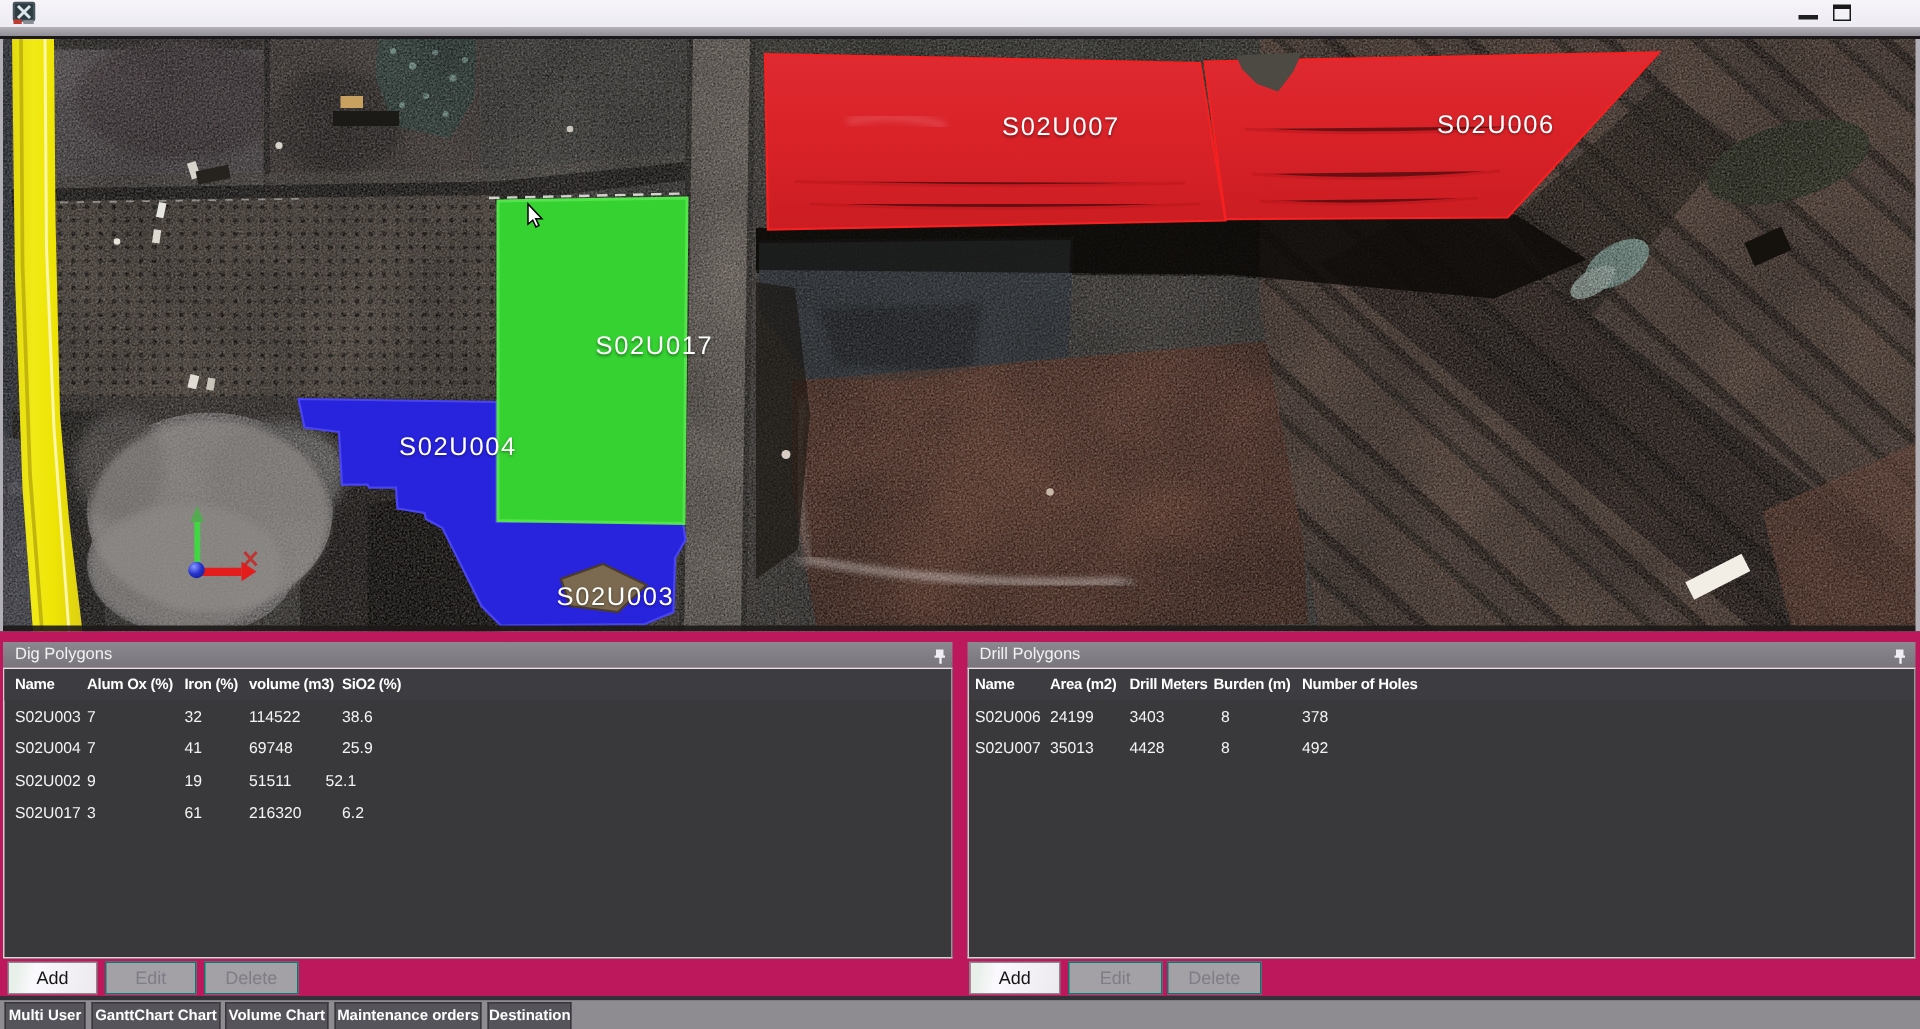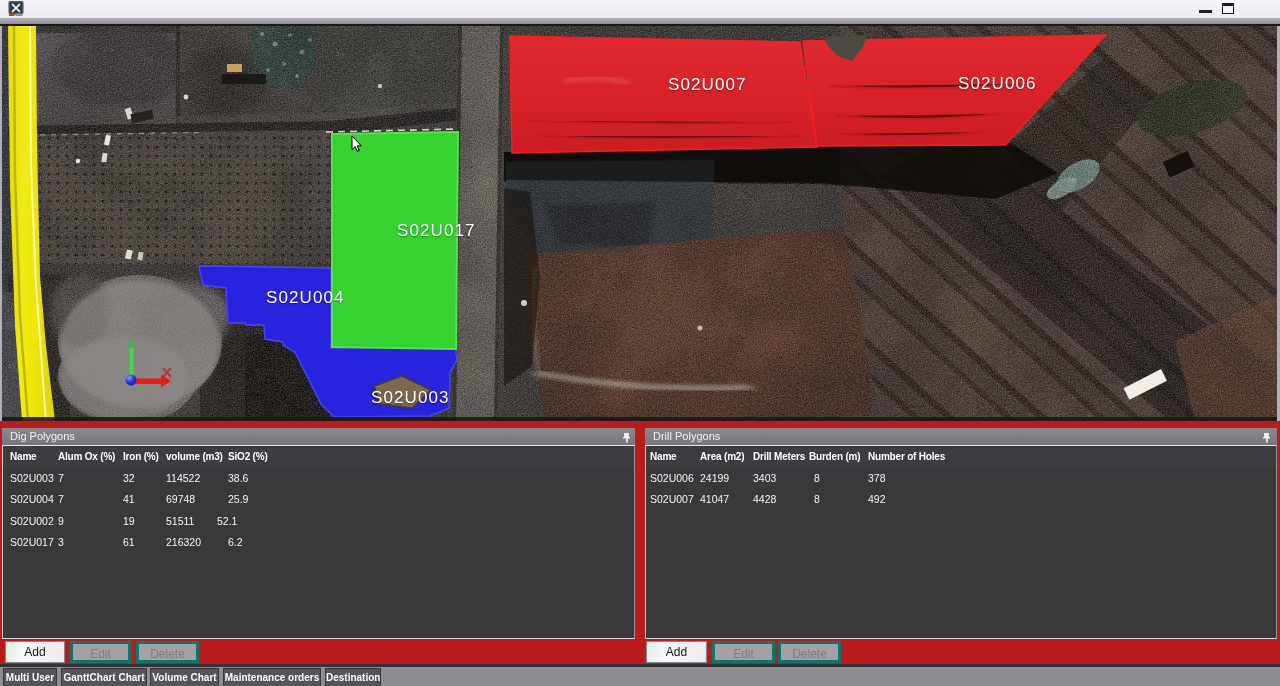--- a/index.html
+++ b/index.html
@@ -10,33 +10,33 @@
 #apptitle { position:absolute; left:0; top:3px; width:1280px; text-align:center;
   font-size:12px; color:#3a3a3a; }
 #appicon { position:absolute; left:8px; top:1px; width:16px; height:16px; }
 #btnmin { position:absolute; left:1199px; top:10px; width:13px; height:2.5px; background:#1f1f1f; }
 #btnmax { position:absolute; left:1222px; top:3px; width:12px; height:11px;
   border:1.5px solid #1a1a1a; border-top:3.5px solid #1a1a1a; background:#f4f2f6; }
 #menustrip { position:absolute; left:0; top:18px; width:1280px; height:6px;
   background:linear-gradient(#b3b0b8,#918e96); }
 #topline { position:absolute; left:0; top:24px; width:1280px; height:2px; background:#1b191c; }
 #map { position:absolute; left:0; top:26px; }
-#panelarea { position:absolute; left:0; top:421px; width:1280px; height:245px; background:#b91c1c; }
+#panelarea { position:absolute; left:0; top:421px; width:1280px; height:245px; background:#be185d; }
 .ptitle { position:absolute; top:7px; height:17px; background:linear-gradient(#8b898f,#78767c);
   color:#f2f2f2; font-size:11px; line-height:17px; padding-left:8px; }
 .pcontent { position:absolute; top:24px; height:194px; background:#39383b;
   border-top:1px solid #e6e6e6; border-left:1px solid #cfcfcf; border-right:1px solid #97959b;
   border-bottom:1px solid #d8d8d8; }
 .thead { position:absolute; left:0; top:0; width:100%; height:21px; background:#3d3c40;
   color:#fff; font-size:10px; font-weight:bold; line-height:21px; letter-spacing:-0.2px; }
 .trow { position:absolute; left:0; width:100%; height:21px; color:#f4f4f4; font-size:10.5px; line-height:21px; }
 .c { position:absolute; top:0; white-space:nowrap; }
 .btn { position:absolute; top:220px; height:22px; font-size:12px; text-align:center; line-height:21px; }
 .btn.on { background:linear-gradient(100deg,#e8f0ea 10%,#fbf9fd 30%,#ece9ef); border:1px solid #8a888e; color:#161616; }
-.btn.off { background:#a3a1a6; border:3px solid #0f766e; color:#7f7d85; }
+.btn.off { background:#a3a1a6; border:1px solid #0f766e; color:#7f7d85; }
 .pin { position:absolute; top:11px; width:10px; height:11px; }
 #tabline { position:absolute; left:0; top:664px; width:1280px; height:3px; background:#343238; }
 #tabbar { position:absolute; left:0; top:667px; width:1280px; height:35px; background:#8e8c90; }
 .tab { position:absolute; top:1px; height:18px; background:#56545b; border:1px solid #39373d;
   border-bottom:none; color:#fdfdfd; font-size:10px; font-weight:bold; white-space:nowrap; text-align:center; line-height:17px; }
 </style>
 </head>
 <body>
 <div id="titlebar">
   <svg id="appicon" viewBox="0 0 16 16">
@@ -312,21 +312,21 @@
     </div>
     <div class="trow" style="top:22px;">
       <span class="c" style="left:4px;">S02U006</span>
         <span class="c" style="left:54px;">24199</span>
       <span class="c" style="left:107px;">3403</span>
         <span class="c" style="left:168px;">8</span>
       <span class="c" style="left:222px;">378</span>
     </div>
     <div class="trow" style="top:43px;">
       <span class="c" style="left:4px;">S02U007</span>
-        <span class="c" style="left:54px;">41047</span>
+        <span class="c" style="left:54px;">35013</span>
       <span class="c" style="left:107px;">4428</span>
         <span class="c" style="left:168px;">8</span>
       <span class="c" style="left:222px;">492</span>
     </div>
   </div>
   <div class="btn on" style="left:646px; width:61px;">Add</div>
   <div class="btn off" style="left:712px; width:63px;">Edit</div>
   <div class="btn off" style="left:778px; width:63px;">Delete</div>
 </div>
 <div id="tabline"></div>

